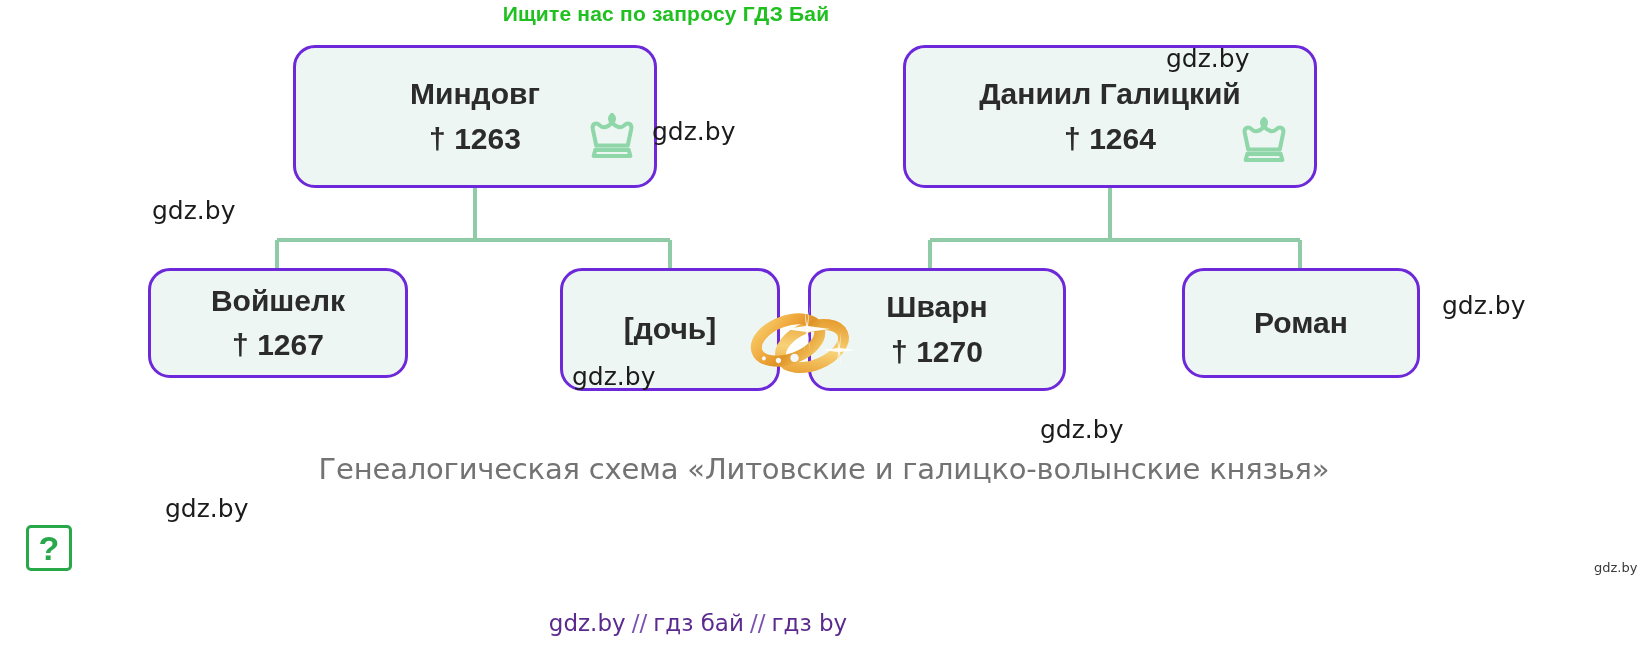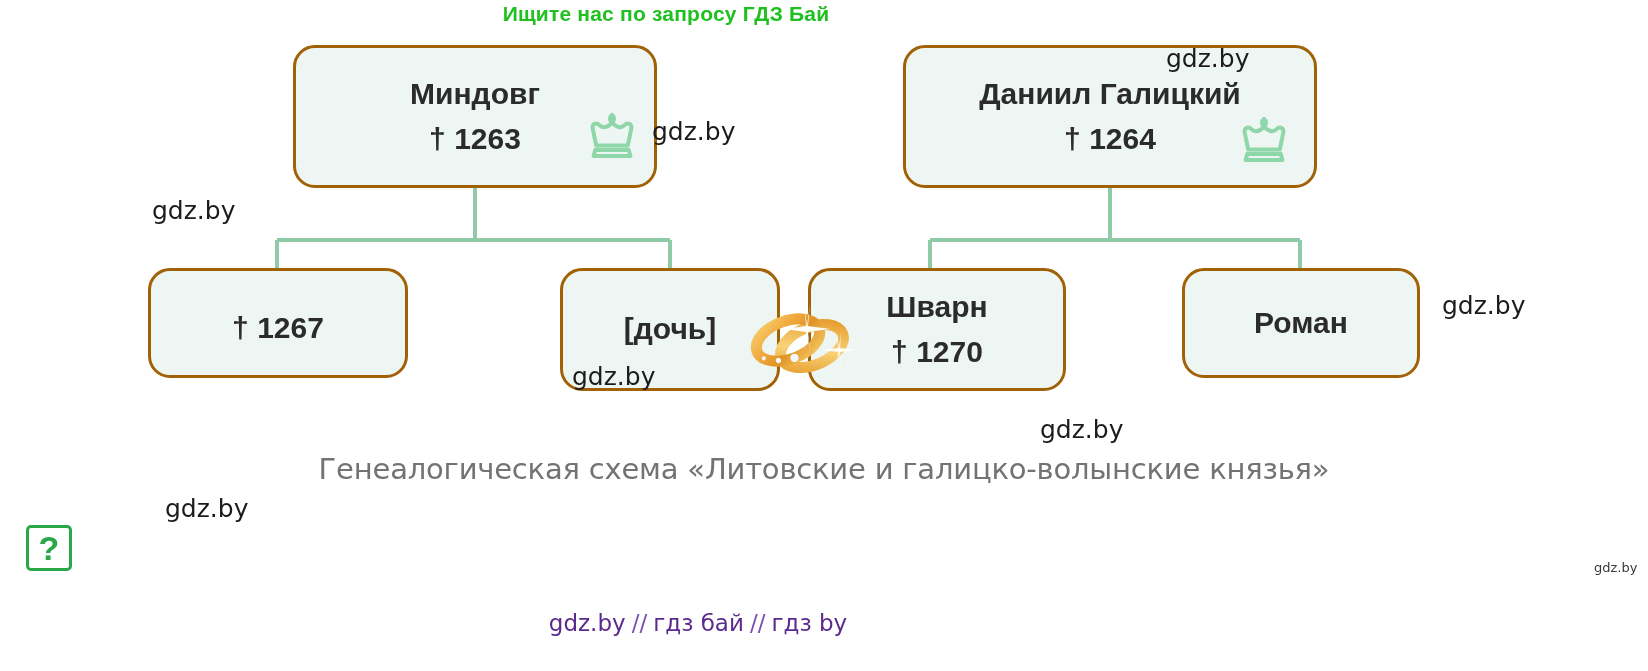--- a/index.html
+++ b/index.html
@@ -37,21 +37,21 @@
     top: 0; left: 0;
     width: 1648px; height: 671px;
     pointer-events: none;
   }
 
   
   .node {
     position: absolute;
     box-sizing: border-box;
     background: #eef6f4;
-    border: 3px solid #a16207;
+    border: 3px solid #6d28d9;
     border-radius: 22px;
     display: flex;
     flex-direction: column;
     align-items: center;
     justify-content: center;
     color: #2b2b2b;
     font-family: "Liberation Sans", sans-serif;
   }
   .node .nm {
     font-size: 30px;
@@ -196,20 +196,21 @@
       <g fill="none" stroke="#8fd6a8" stroke-width="4.6" stroke-linejoin="round" stroke-linecap="round">
         <path d="M32 9 c-3.2 2.8 -3 6.6 0 8.6 c3-2 3.2-5.8 0-8.6 z"></path>
         <path d="M32 18 C27 23 22 25 18 21 C14 17 9 19 10 25 L14 44 L50 44 L54 25 C55 19 50 17 46 21 C42 25 37 23 32 18 z"></path>
         <path d="M13 49 L51 49 L53 56 L11 56 z"></path>
       </g>
     </svg>
   </div>
 </div>
 
 <div class="node" style="left:148px; top:268px; width:260px; height:110px;">
+  <div class="nm">Войшелк</div>
   <div class="dt">† 1267</div>
 </div>
 
 <div class="node one-line" style="left:560px; top:268px; width:220px; height:123px;text-align:right;">
   <div class="nm">[дочь]</div>
 </div>
 
 <div class="node" style="left:808px; top:268px; width:258px; height:123px;">
   <div class="nm">Шварн</div>
   <div class="dt">† 1270</div>

